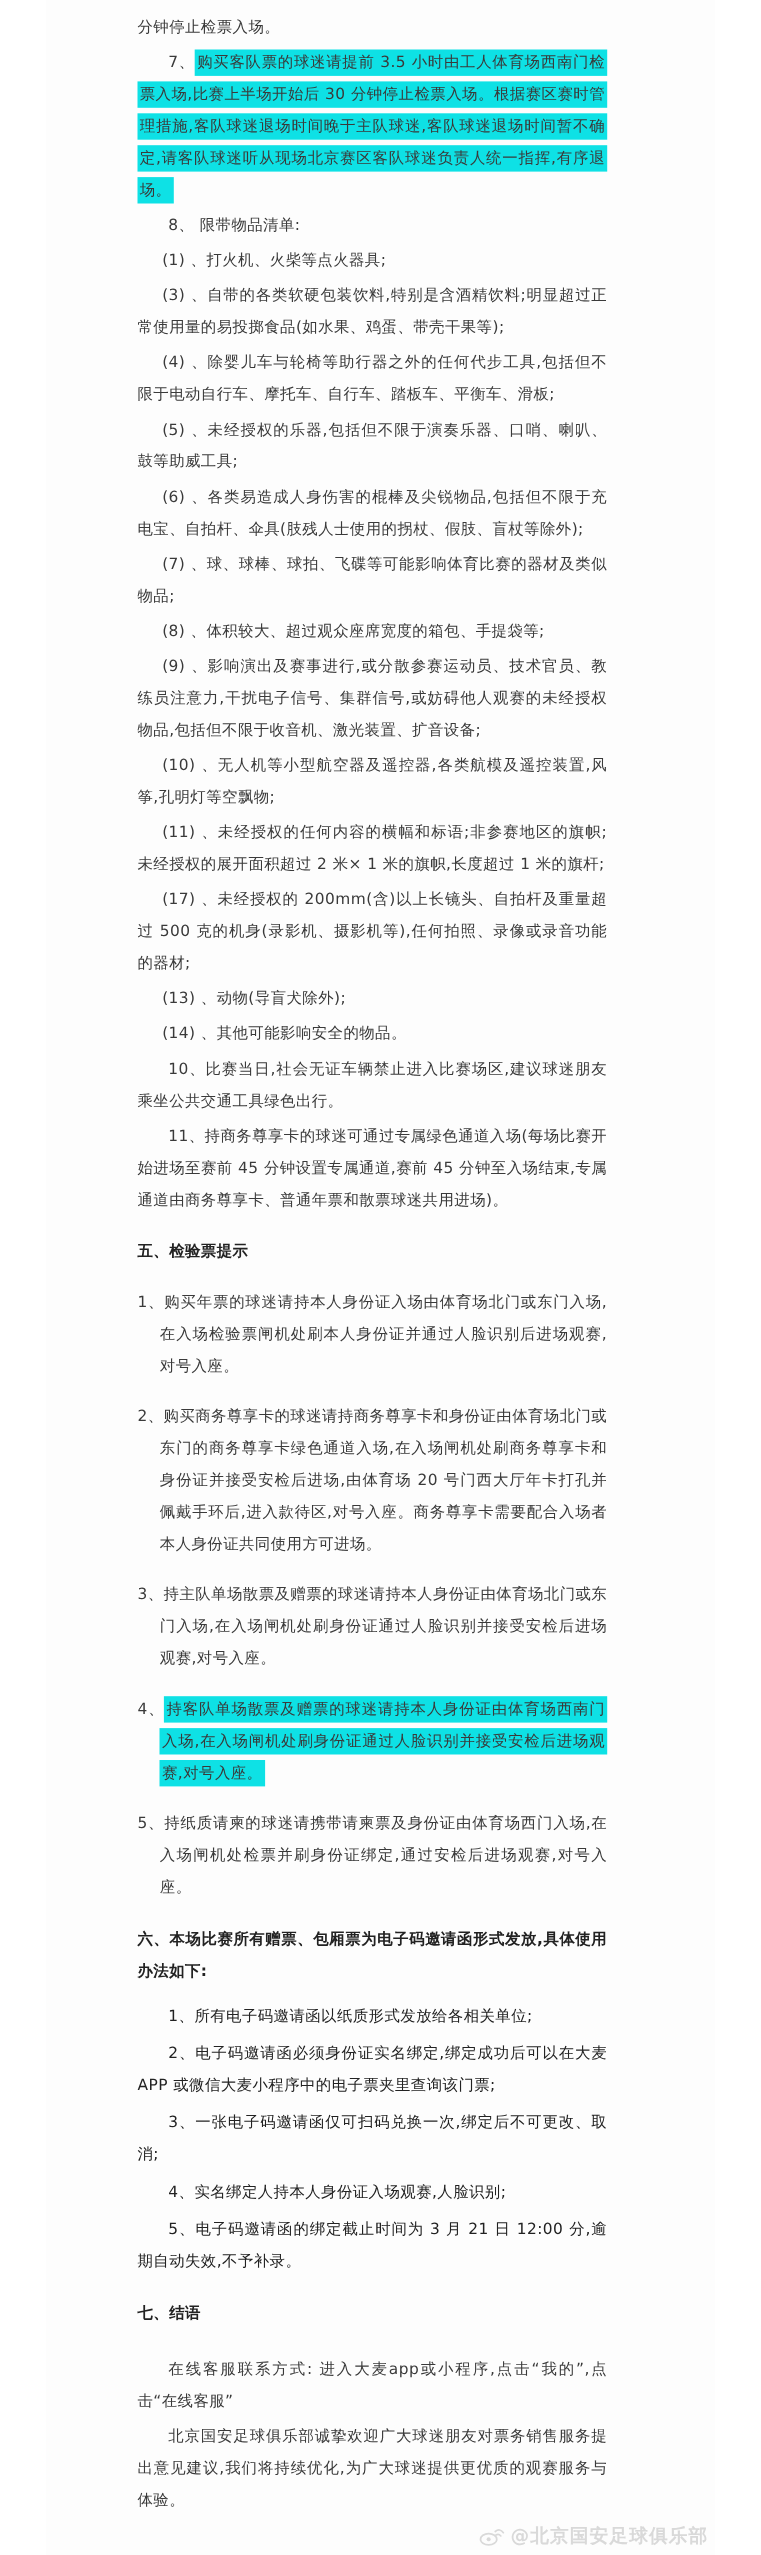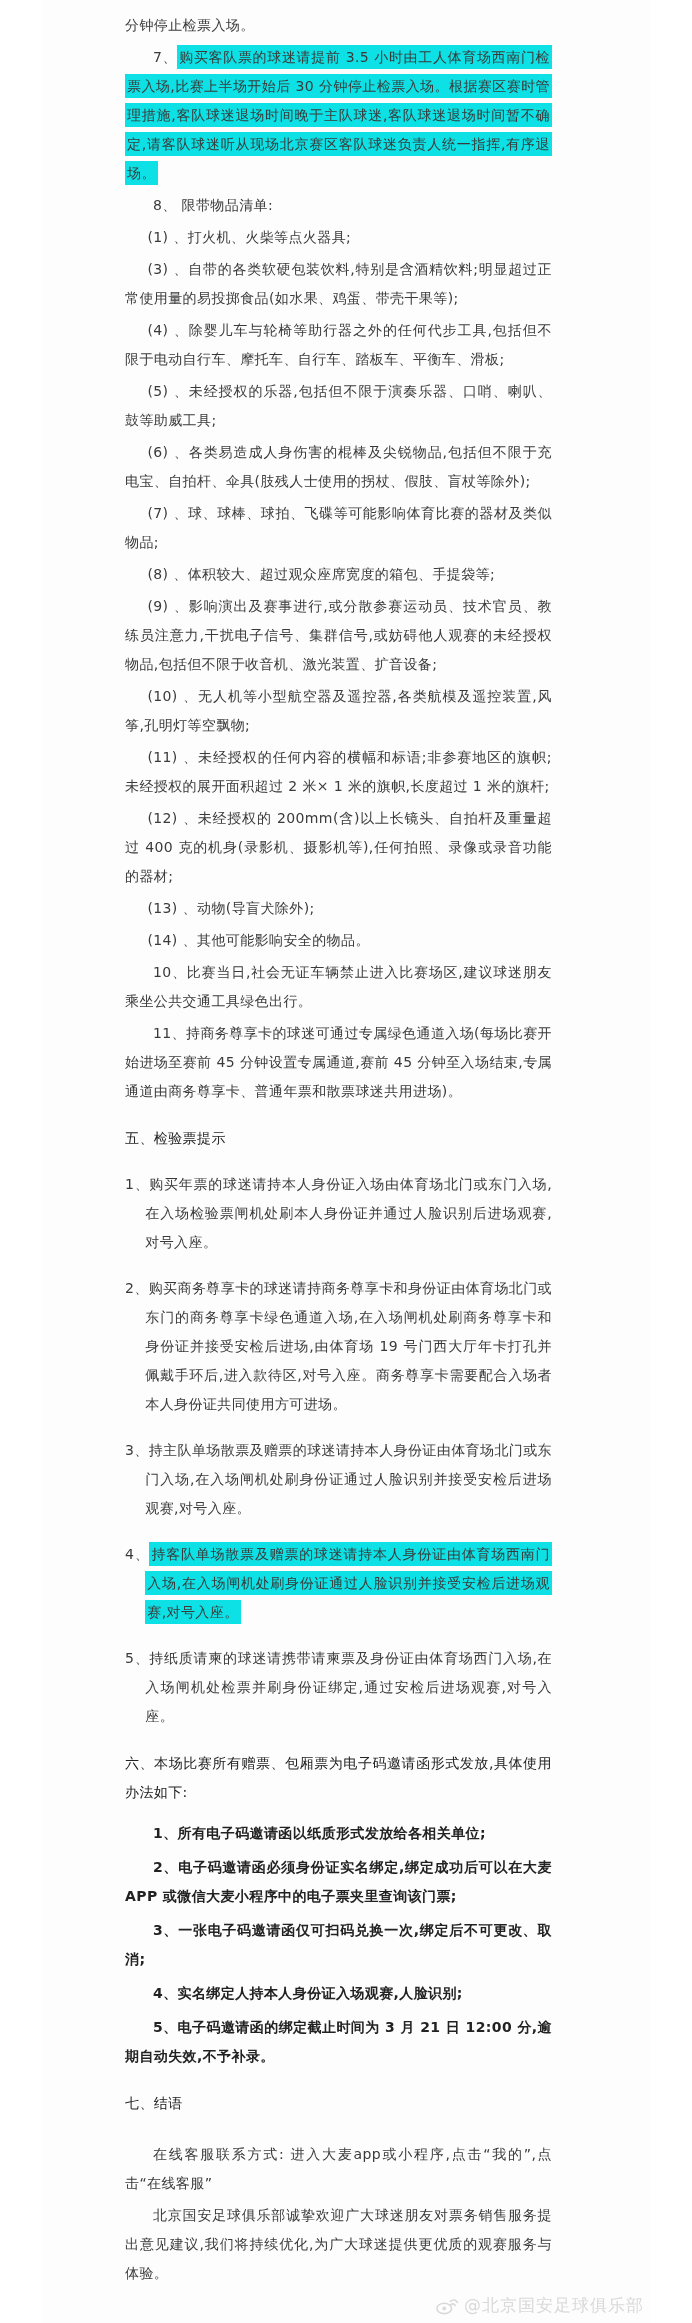--- a/index.html
+++ b/index.html
@@ -17,42 +17,42 @@
   }
   .blk {
     margin: 3px 0;
     font-size: 14px;
     line-height: 29px;
     letter-spacing: 0.4px;
     text-align: justify;
   }
   .indent   { text-indent: 2em; }
   .sub      { text-indent: 1.6em; }
-  .heading  { font-weight: normal; color: var(--bold-txt, #222); margin: 18px 0 12px; text-indent: 0; }
+  .heading  { font-weight: bold; color: var(--bold-txt, #222); margin: 18px 0 12px; text-indent: 0; }
   .hang     { padding-left: 1.45em; text-indent: -1.45em; margin: 17px 0; }
-  .bold-item{ font-weight: bold; color: var(--bold-txt, #222); text-indent: 2em; margin: 5px 0; }
+  .bold-item{ font-weight: normal; color: var(--bold-txt, #222); text-indent: 2em; margin: 5px 0; }
   .sig      { text-align: center; margin: 30px 0 0; text-indent: 0; }
   .gap-lg   { margin-top: 22px; }
   mark {
     background: var(--hl, #0ee1e5);
     color: inherit;
     padding: 4px 2px;
     box-decoration-break: clone;
     -webkit-box-decoration-break: clone;
   }
   .watermark {
     position: absolute;
     right: 6px;
     bottom: 6px;
     display: flex;
     align-items: center;
     gap: 5px;
     color: var(--wm, #d9d9d9);
     font-size: 17px;
-    font-weight: normal;
+    font-weight: bold;
     letter-spacing: 1px;
     user-select: none;
   }
   .wm-icon svg { display: block; }
 </style>
 </head>
 <body>
 
 <div class="page">
   <div class="doc">
@@ -62,28 +62,28 @@
       <p class="blk sub">(1) 、打火机、火柴等点火器具;</p>
       <p class="blk sub">(3) 、自带的各类软硬包装饮料,特别是含酒精饮料;明显超过正常使用量的易投掷食品(如水果、鸡蛋、带壳干果等);</p>
       <p class="blk sub">(4) 、除婴儿车与轮椅等助行器之外的任何代步工具,包括但不限于电动自行车、摩托车、自行车、踏板车、平衡车、滑板;</p>
       <p class="blk sub">(5) 、未经授权的乐器,包括但不限于演奏乐器、口哨、喇叭、鼓等助威工具;</p>
       <p class="blk sub">(6) 、各类易造成人身伤害的棍棒及尖锐物品,包括但不限于充电宝、自拍杆、伞具(肢残人士使用的拐杖、假肢、盲杖等除外);</p>
       <p class="blk sub">(7) 、球、球棒、球拍、飞碟等可能影响体育比赛的器材及类似物品;</p>
       <p class="blk sub">(8) 、体积较大、超过观众座席宽度的箱包、手提袋等;</p>
       <p class="blk sub">(9) 、影响演出及赛事进行,或分散参赛运动员、技术官员、教练员注意力,干扰电子信号、集群信号,或妨碍他人观赛的未经授权物品,包括但不限于收音机、激光装置、扩音设备;</p>
       <p class="blk sub">(10) 、无人机等小型航空器及遥控器,各类航模及遥控装置,风筝,孔明灯等空飘物;</p>
       <p class="blk sub">(11) 、未经授权的任何内容的横幅和标语;非参赛地区的旗帜;未经授权的展开面积超过 2 米× 1 米的旗帜,长度超过 1 米的旗杆;</p>
-      <p class="blk sub">(12) 、未经授权的 200mm(含)以上长镜头、自拍杆及重量超过 400 克的机身(录影机、摄影机等),任何拍照、录像或录音功能的器材;</p>
+      <p class="blk sub">(17) 、未经授权的 200mm(含)以上长镜头、自拍杆及重量超过 500 克的机身(录影机、摄影机等),任何拍照、录像或录音功能的器材;</p>
       <p class="blk sub">(13) 、动物(导盲犬除外);</p>
       <p class="blk sub">(14) 、其他可能影响安全的物品。</p>
       <p class="blk indent">10、比赛当日,社会无证车辆禁止进入比赛场区,建议球迷朋友乘坐公共交通工具绿色出行。</p>
       <p class="blk indent">11、持商务尊享卡的球迷可通过专属绿色通道入场(每场比赛开始进场至赛前 45 分钟设置专属通道,赛前 45 分钟至入场结束,专属通道由商务尊享卡、普通年票和散票球迷共用进场)。</p>
       <p class="blk heading">五、检验票提示</p>
       <p class="blk hang">1、购买年票的球迷请持本人身份证入场由体育场北门或东门入场,在入场检验票闸机处刷本人身份证并通过人脸识别后进场观赛,对号入座。</p>
-      <p class="blk hang">2、购买商务尊享卡的球迷请持商务尊享卡和身份证由体育场北门或东门的商务尊享卡绿色通道入场,在入场闸机处刷商务尊享卡和身份证并接受安检后进场,由体育场 19 号门西大厅年卡打孔并佩戴手环后,进入款待区,对号入座。商务尊享卡需要配合入场者本人身份证共同使用方可进场。</p>
+      <p class="blk hang">2、购买商务尊享卡的球迷请持商务尊享卡和身份证由体育场北门或东门的商务尊享卡绿色通道入场,在入场闸机处刷商务尊享卡和身份证并接受安检后进场,由体育场 20 号门西大厅年卡打孔并佩戴手环后,进入款待区,对号入座。商务尊享卡需要配合入场者本人身份证共同使用方可进场。</p>
       <p class="blk hang">3、持主队单场散票及赠票的球迷请持本人身份证由体育场北门或东门入场,在入场闸机处刷身份证通过人脸识别并接受安检后进场观赛,对号入座。</p>
       <p class="blk hang">4、<mark>持客队单场散票及赠票的球迷请持本人身份证由体育场西南门入场,在入场闸机处刷身份证通过人脸识别并接受安检后进场观赛,对号入座。</mark></p>
       <p class="blk hang">5、持纸质请柬的球迷请携带请柬票及身份证由体育场西门入场,在入场闸机处检票并刷身份证绑定,通过安检后进场观赛,对号入座。</p>
       <p class="blk heading">六、本场比赛所有赠票、包厢票为电子码邀请函形式发放,具体使用办法如下:</p>
       <p class="blk bold-item">1、所有电子码邀请函以纸质形式发放给各相关单位;</p>
       <p class="blk bold-item">2、电子码邀请函必须身份证实名绑定,绑定成功后可以在大麦 APP 或微信大麦小程序中的电子票夹里查询该门票;</p>
       <p class="blk bold-item">3、一张电子码邀请函仅可扫码兑换一次,绑定后不可更改、取消;</p>
       <p class="blk bold-item">4、实名绑定人持本人身份证入场观赛,人脸识别;</p>
       <p class="blk bold-item">5、电子码邀请函的绑定截止时间为 3 月 21 日 12:00 分,逾期自动失效,不予补录。</p>
       <p class="blk heading">七、结语</p>

